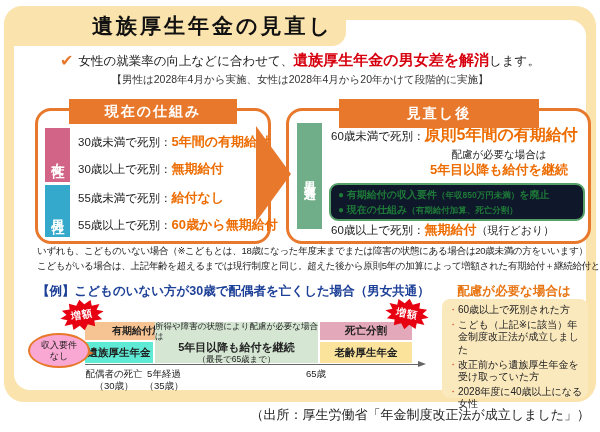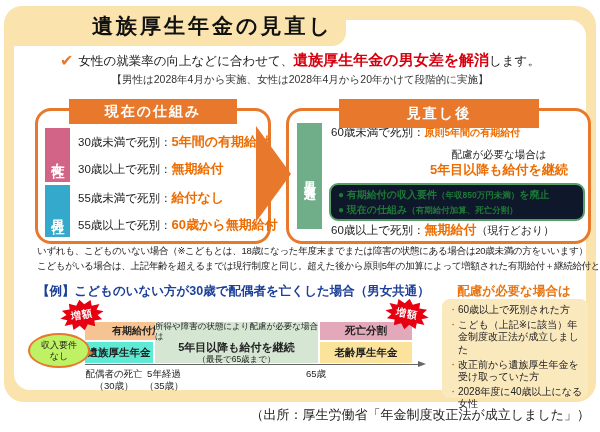--- a/index.html
+++ b/index.html
@@ -32,21 +32,21 @@
              padding:2px 7px;color:#1e7a38;font-weight:bold;font-size:10px;line-height:1.5;white-space:nowrap;}
   .green-box .sm{font-size:8.5px;}
   
   .big-arrow{left:256px;top:126px;width:0;height:0;border-left:35px solid #e8792c;
              border-top:48px solid transparent;border-bottom:48px solid transparent;z-index:2;}
   
   .notes{left:37px;top:244px;font-size:9.5px;color:#222;line-height:1.55;letter-spacing:-0.3px;white-space:nowrap;}
   
   .example-heading{left:37px;top:283px;font-size:12.5px;font-weight:bold;color:#1c3f97;white-space:nowrap;}
   
-  .bubble{left:28px;top:333px;width:58px;height:31px;background:#bef264;border:2px solid #e8792c;border-radius:50%;
+  .bubble{left:28px;top:333px;width:58px;height:31px;background:#f9a8d4;border:2px solid #e8792c;border-radius:50%;
           display:flex;flex-direction:column;align-items:center;justify-content:center;font-size:9px;line-height:1.15;z-index:2;}
   .bubble-tail{left:83px;top:349px;width:0;height:0;border-top:4px solid transparent;border-bottom:4px solid transparent;
                border-left:11px solid #e8792c;z-index:1;}
   .bar{position:absolute;display:flex;align-items:center;justify-content:center;font-weight:bold;color:#222;}
   .bar-seg1-top{left:85px;top:322px;width:68px;height:18px;background:#f6c392;font-size:10px;padding-left:23px;}
   .bar-seg1-bot{left:85px;top:342px;width:68px;height:21px;background:#5eead4;font-size:10.5px;}
   .bar-green{left:155px;top:322px;width:163px;height:41px;background:#d5e6d3;flex-direction:column;
              font-weight:normal;line-height:1.2;}
   .bar-green .g1,.bar-green .g3{font-size:8.5px;color:#222;}
   .bar-green .g2{font-size:11px;font-weight:bold;color:#222;}
@@ -101,21 +101,21 @@
       <span>55歳以上で死別：</span><span class="val">60歳から無期給付</span>
     </div>
   </div>
 
   <div class="abs big-arrow"></div>
 
   <div class="abs panel" style="left:286px;top:108px;width:299px;height:130px;">
     <div class="panel-header" style="left:50px;top:-12px;width:200px;height:29px;">見直し後</div>
     <div class="vlabel" style="left:8px;top:12px;width:25px;height:106px;background:#6fae88;font-size:12px;">男女共通</div>
     <div class="cond-row" style="left:42px;top:14px;">
-      <span>60歳未満で死別：</span><span class="val" style="font-size:10px;">原則5年間の有期給付</span>
+      <span>60歳未満で死別：</span><span class="val" style="font-size:16px;">原則5年間の有期給付</span>
     </div>
     <div class="care" style="left:130px;top:36px;width:160px;">
       <div class="l1">配慮が必要な場合は</div>
       <div class="l2">5年目以降も給付を継続</div>
     </div>
     <div class="green-box" style="left:40px;top:72px;width:238px;">
       <div><span>● 有期給付の収入要件</span><span class="sm">（年収850万円未満）</span><span>を廃止</span></div>
       <div><span>● 現在の仕組み</span><span class="sm">（有期給付加算、死亡分割）</span></div>
     </div>
     <div class="cond-row" style="left:42px;top:110px;">

